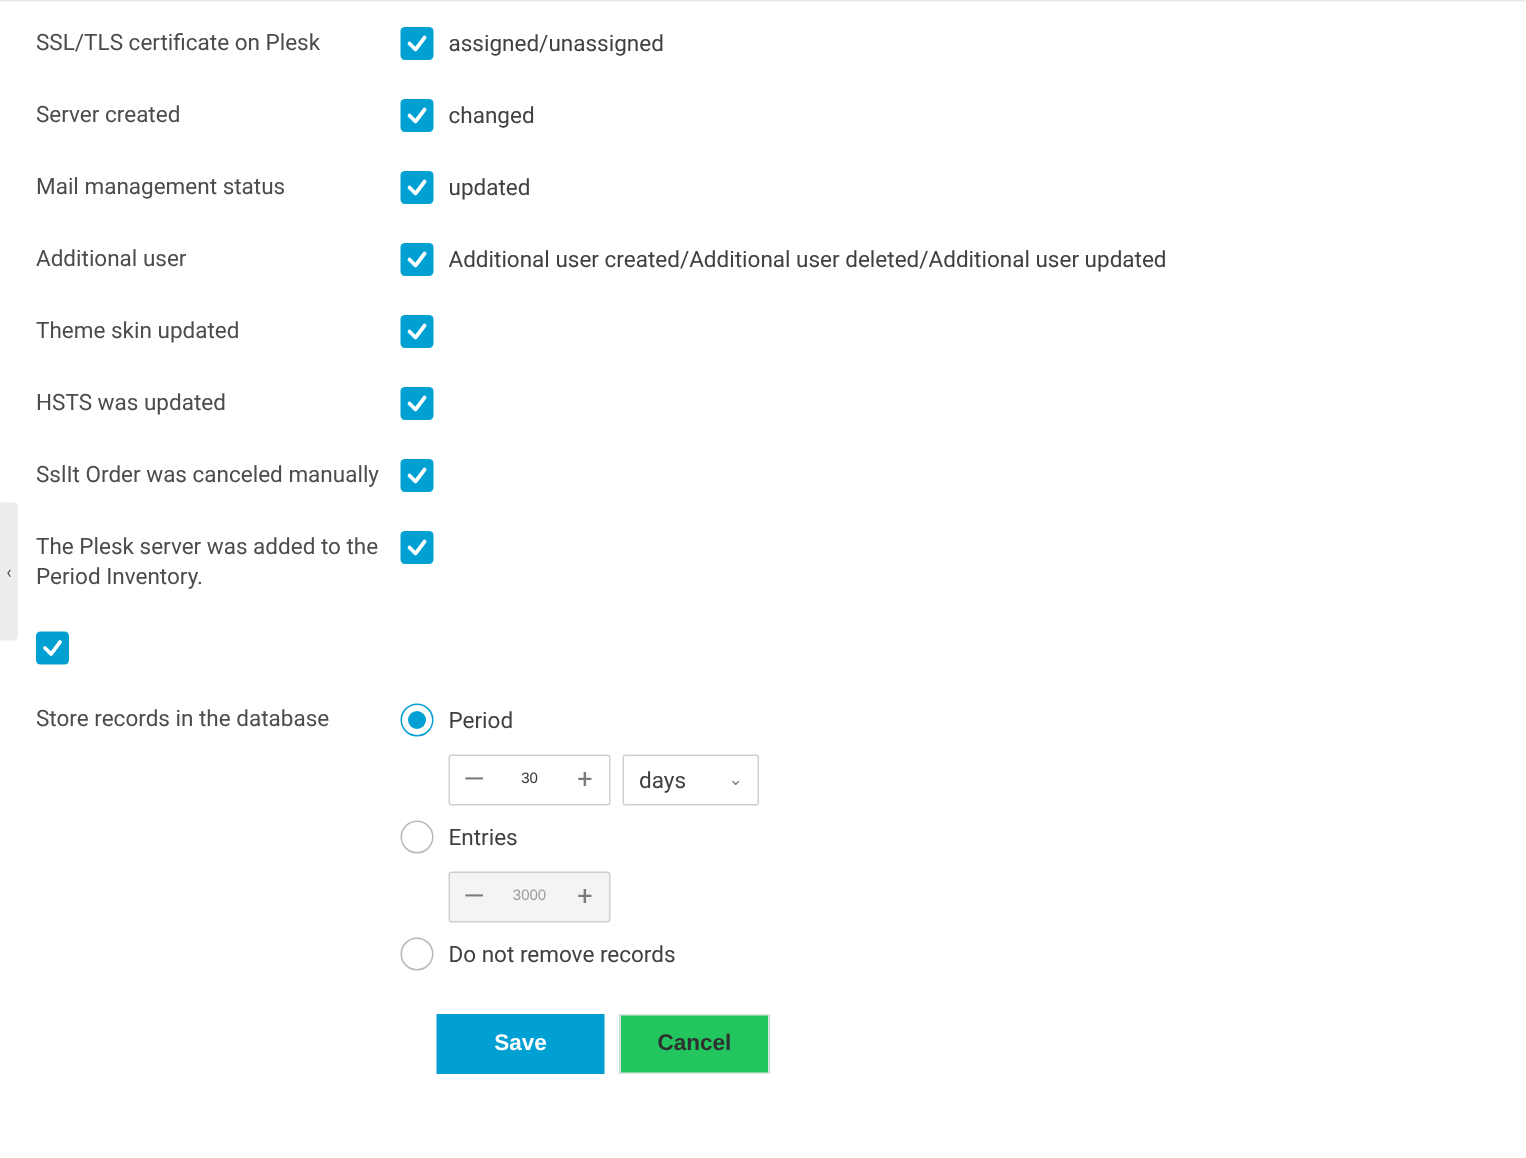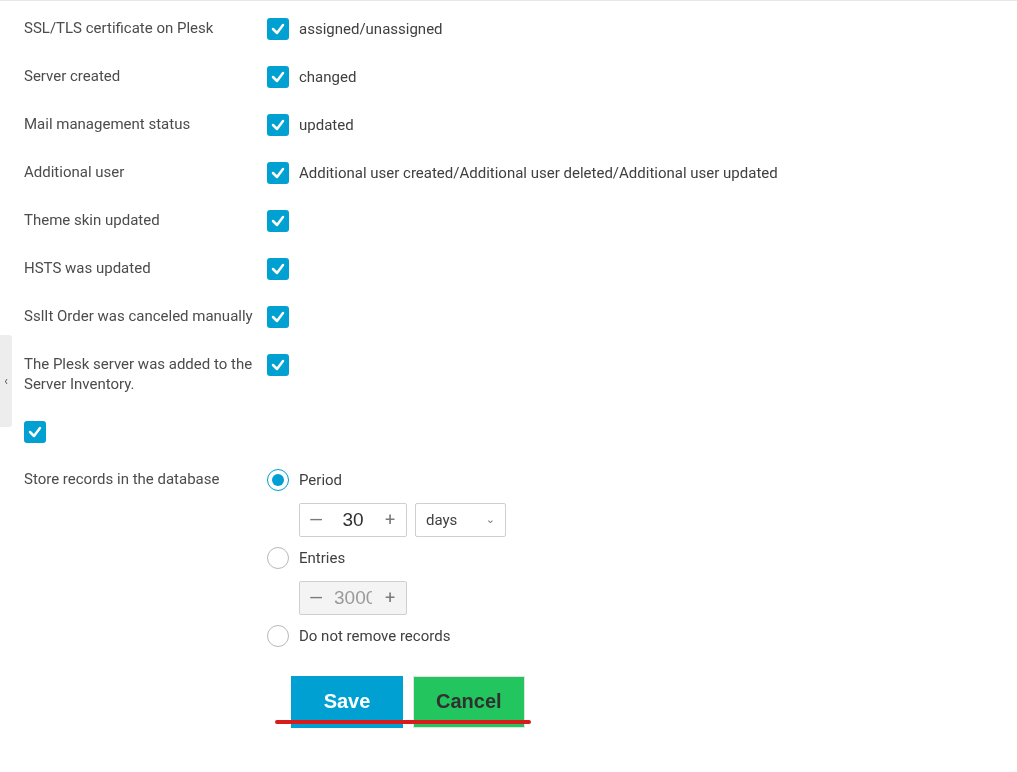--- a/index.html
+++ b/index.html
@@ -117,21 +117,21 @@
     color: #7a7a7a;
     cursor: pointer;
     user-select: none;
   }
   .num-box.disabled .num-btn { cursor: default; }
   .num-val {
     width: 42px;
     text-align: center;
     border: none;
     outline: none;
-    font-size: 19px;
+    font-size: 10px;
     background: transparent;
     color: inherit;
   }
   .select-box {
     margin-left: 8px;
     border: 1px solid #cfcfcf;
     border-radius: 2px;
     height: 34px;
     display: flex;
     align-items: center;
@@ -144,24 +144,24 @@
   .select-box .chev {
     font-size: 11px;
     color: #7a7a7a;
   }
   .buttons-row {
     display: flex;
     padding: 10px 0 0 267px;
     position: relative;
   }
   .btn {
-    height: 52px;
+    height: 40px;
     padding: 0 22px;
     border: none;
-    font-size: 20px;
+    font-size: 15px;
     cursor: pointer;
     display: flex;
     align-items: center;
     justify-content: center;
   }
   .btn-primary {
     background: #00a0d2;
     color: #fff;
     font-weight: 600;
     min-width: 112px;
@@ -286,21 +286,21 @@
     <div class="row-control">
       <div class="checkbox">
           <svg>
             <path d="M2 7 L6 11 L12 3"></path>
           </svg>
         </div>
     </div>
   </div>
 
   <div class="row">
-    <div class="row-label">The Plesk server was added to the Server Inventory.</div>
+    <div class="row-label">The Plesk server was added to the Period Inventory.</div>
     <div class="row-control">
       <div class="checkbox">
           <svg>
             <path d="M2 7 L6 11 L12 3"></path>
           </svg>
         </div>
     </div>
   </div>
 
   <div class="row">

